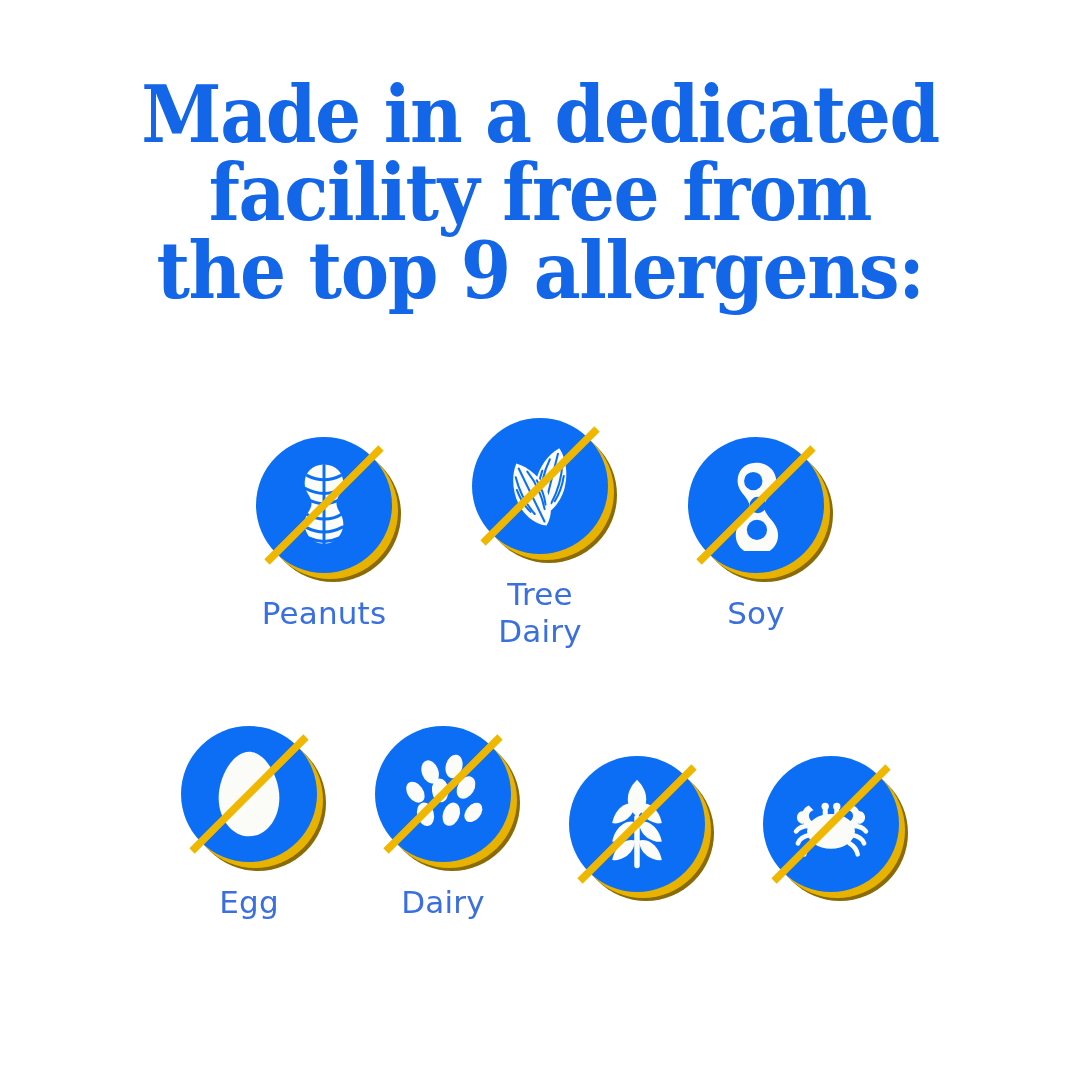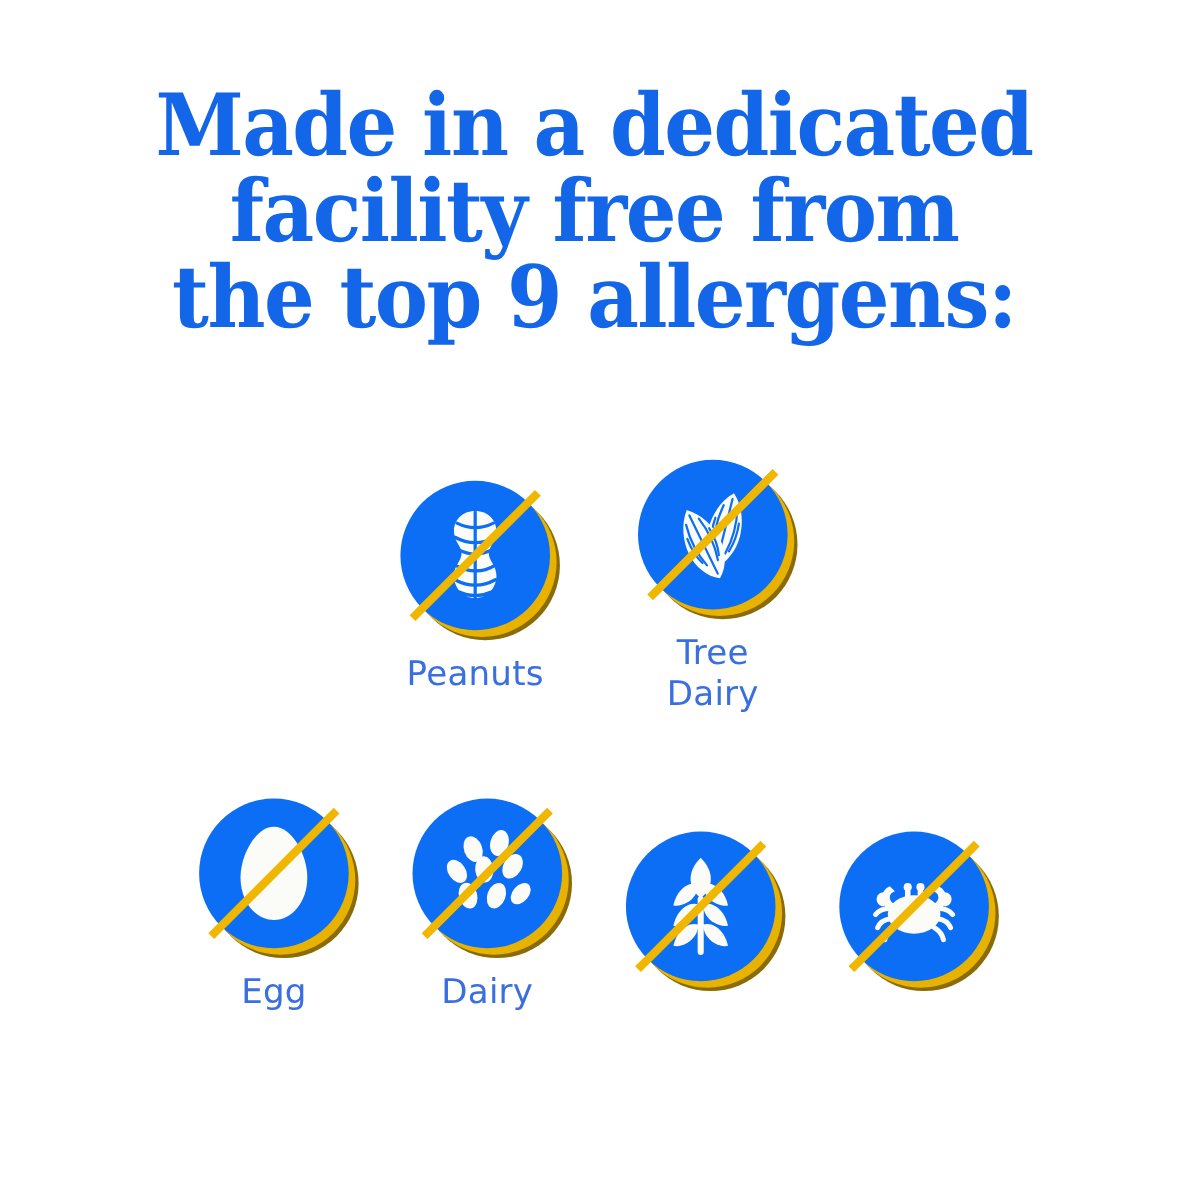--- a/index.html
+++ b/index.html
@@ -212,20 +212,41 @@
               </g>
             </svg>
           </div>
           <svg class="slash" viewBox="0 0 148 148">
             <line x1="17" y1="131" x2="131" y2="17"></line>
           </svg>
         </div>
         <div class="label">Tree Dairy</div>
       </div>
 
+      <div class="item">
+        <div class="badge">
+          <div class="puck"></div>
+          <div class="puck-ring"></div>
+          <div class="disc"></div>
+          <div class="glyph">
+            <svg viewBox="0 0 100 100" fill="#FBFBF7">
+              <path d="M50 4c13 0 22 9 22 20 0 8-5 13-9 18-3 4-4 7-4 10 0 4 2 7 5 11 5 6 10 11 10 20 0 12-10 21-23 21s-23-9-23-21c0-9 5-14 10-20 3-4 5-7 5-11 0-3-1-6-4-10-4-5-9-10-9-18C30 13 37 4 50 4z"></path>
+              <g fill="#0B6EF5">
+                <circle cx="47" cy="24" r="10"></circle>
+                <circle cx="52" cy="50" r="9"></circle>
+                <circle cx="51" cy="77" r="11"></circle>
+              </g>
+            </svg>
+          </div>
+          <svg class="slash" viewBox="0 0 148 148">
+            <line x1="17" y1="131" x2="131" y2="17"></line>
+          </svg>
+        </div>
+        <div class="label">Soy</div>
+      </div>
 
 
     </div>
 
     <div class="row row-2">
 
       <div class="item">
         <div class="badge">
           <div class="puck"></div>
           <div class="puck-ring"></div>

